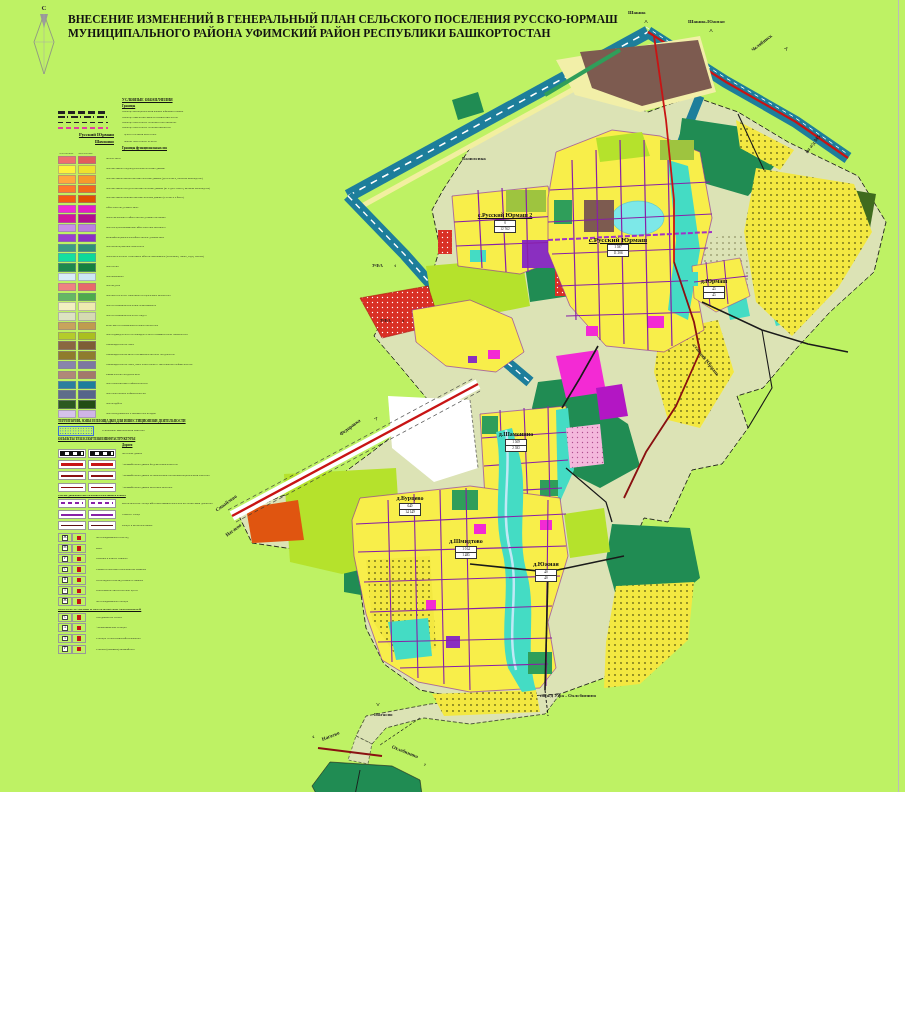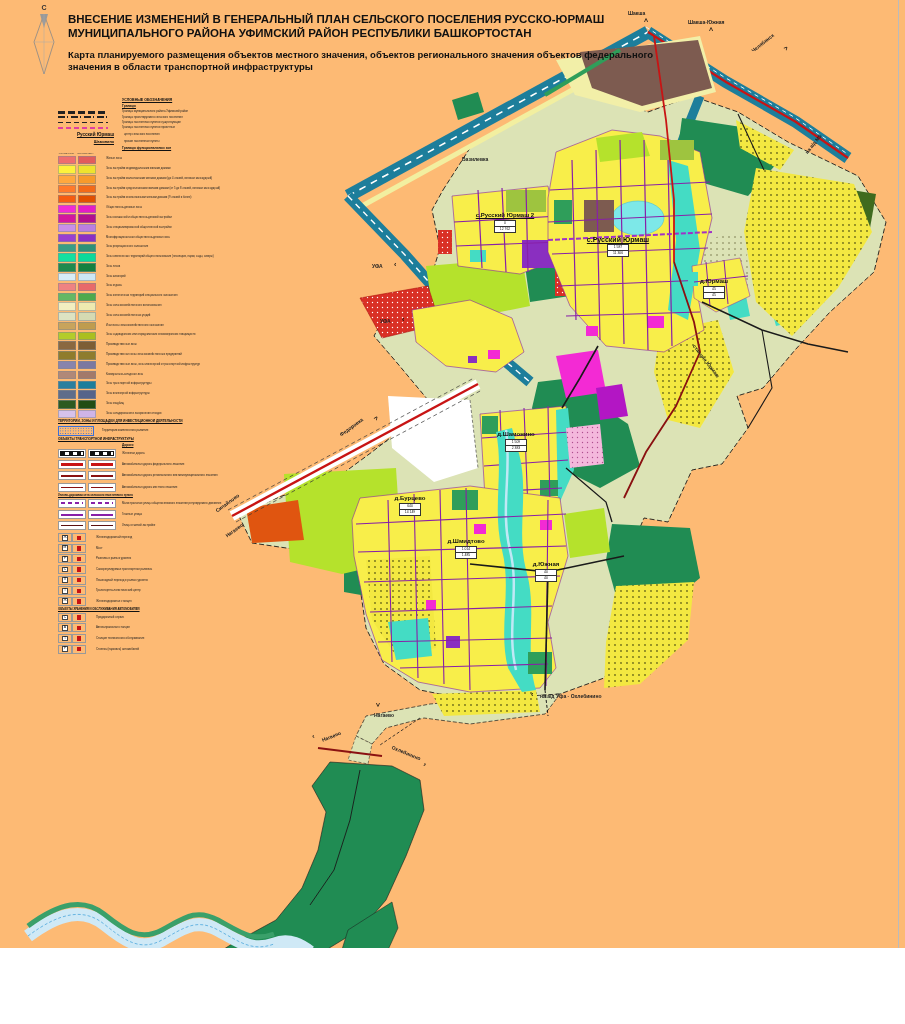--- a/index.html
+++ b/index.html
@@ -1,17 +1,17 @@
 <!DOCTYPE html>
 <html><head>
 <meta charset="utf-8">
 <style>
   html,body{margin:0;padding:0;background:#fff;}
-  .page{position:relative;width:905px;height:948px;background:#fdba74;overflow:hidden;
-        font-family:Liberation Sans, sans-serif;color:#111;}
+  .page{position:relative;width:905px;height:792px;background:#bef264;overflow:hidden;
+        font-family:Liberation Serif, serif;color:#111;}
   
   .titles{position:absolute;left:68px;top:12px;width:620px;}
   .t1{font-size:11.5px;font-weight:bold;line-height:1.25;}
   .t2{font-size:9.5px;font-weight:bold;line-height:1.3;margin-top:8px;}
   .north{position:absolute;left:26px;top:2px;}
   
   .legend{position:absolute;left:58px;top:96px;width:182px;font-size:3px;line-height:1.1;}
   .lg-h{font-size:3.6px;font-weight:bold;text-decoration:underline;margin:3px 0 2px 64px;}
   .lg-h2{font-size:3.2px;font-weight:bold;text-decoration:underline;margin:2px 0 2px 64px;}
   .lg-row{display:flex;align-items:center;margin-bottom:2.2px;}
@@ -244,21 +244,20 @@
     <text x="18" y="8" text-anchor="middle" font-size="7" font-weight="bold" fill="#333">С</text>
     <polygon points="18,12 28,40 18,72 8,40" fill="none" stroke="#888" stroke-width="0.8"></polygon>
     <polygon points="14,12 22,12 18,26" fill="#999"></polygon>
     <line x1="18" y1="12" x2="18" y2="72" stroke="#aaa" stroke-width="0.5"></line>
     <line x1="8" y1="40" x2="28" y2="40" stroke="#aaa" stroke-width="0.5"></line>
   </svg>
 </div>
 
 <div class="titles">
   <div class="t1">ВНЕСЕНИЕ ИЗМЕНЕНИЙ В ГЕНЕРАЛЬНЫЙ ПЛАН СЕЛЬСКОГО ПОСЕЛЕНИЯ РУССКО-ЮРМАШ МУНИЦИПАЛЬНОГО РАЙОНА УФИМСКИЙ РАЙОН РЕСПУБЛИКИ БАШКОРТОСТАН</div>
-  <div class="t2">Карта планируемого размещения объектов местного значения, объектов регионального значения объектов федерального значения в области транспортной инфраструктуры</div>
 </div>
 
 <div class="legend">
   <div class="lg-h">УСЛОВНЫЕ ОБОЗНАЧЕНИЯ</div>
   <div class="lg-h2">Границы</div>
   <div id="l-bounds">
         <div class="lg-row">
           <div class="lg-sym">
             <div class="bline b-mun"></div>
           </div>

